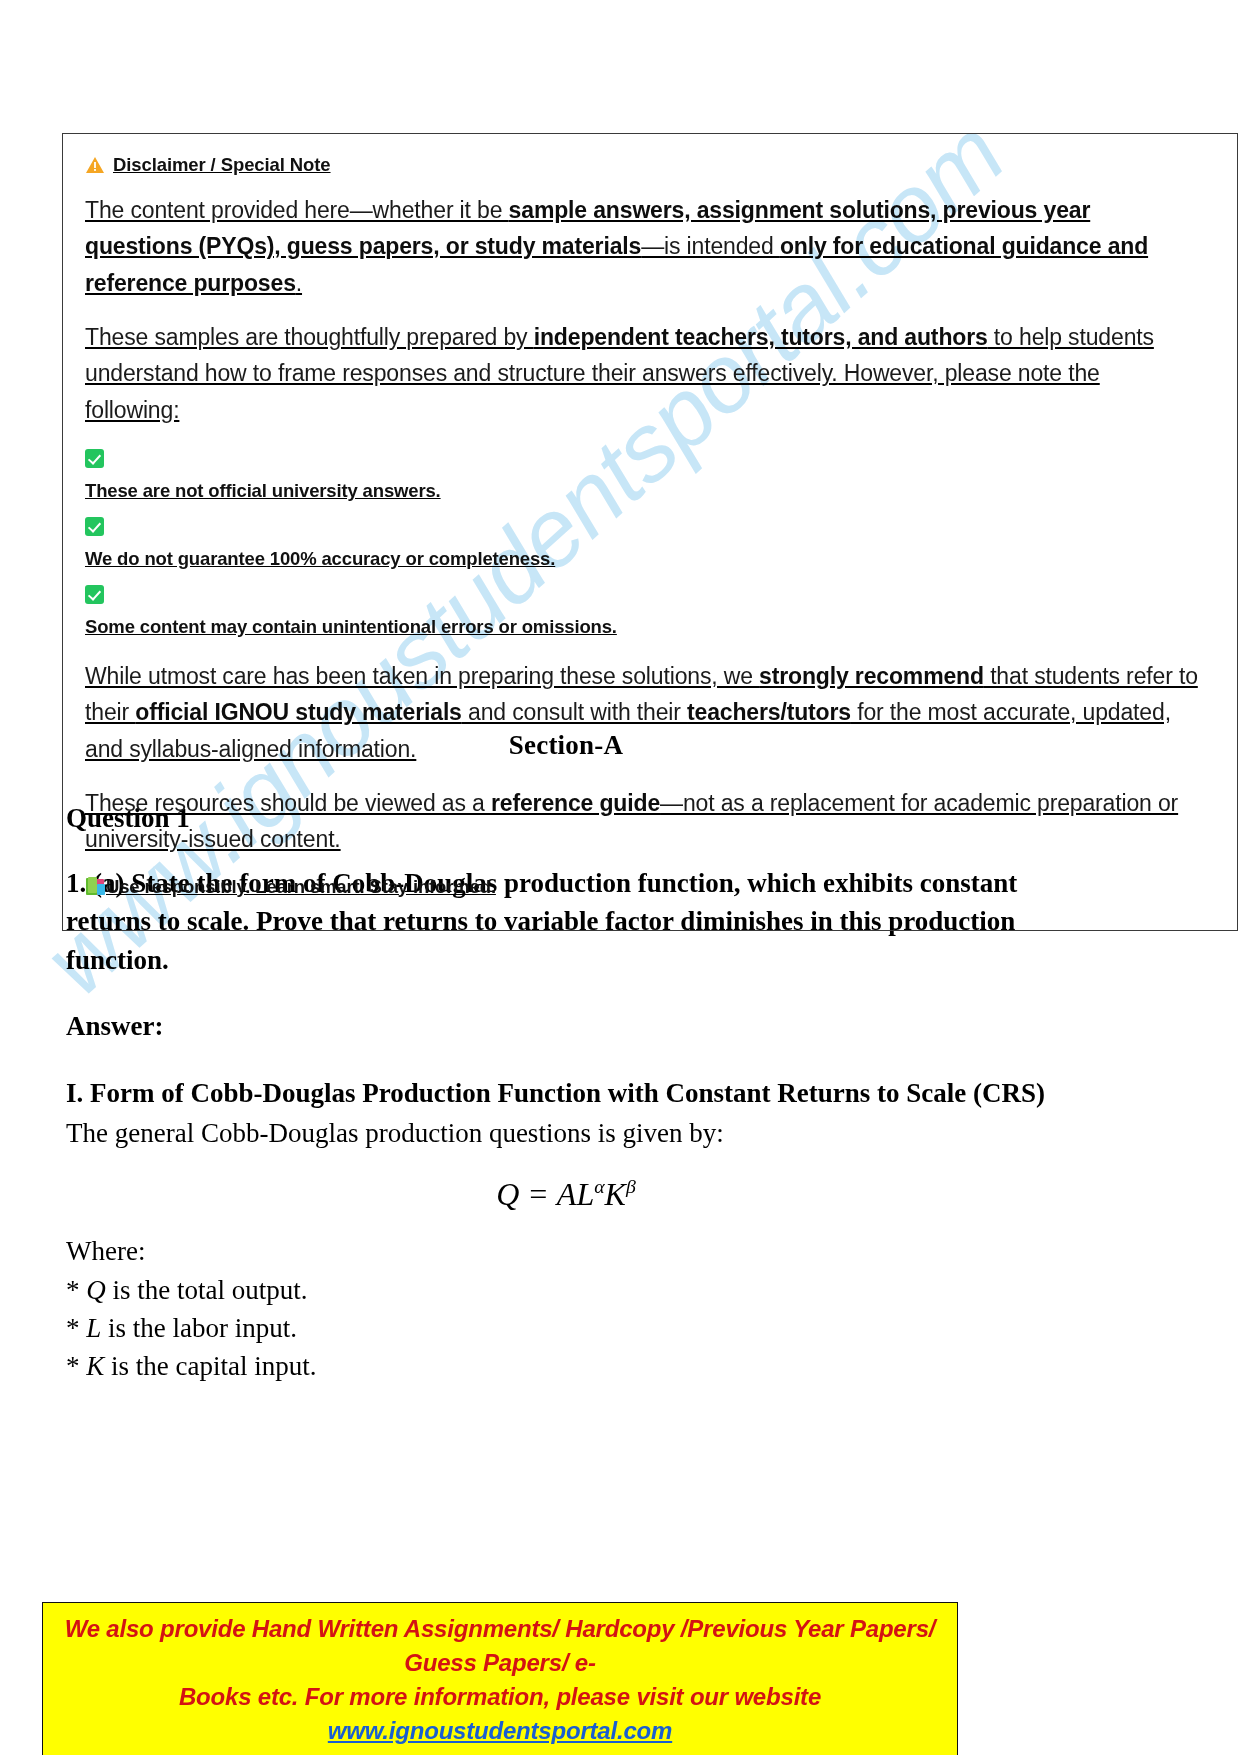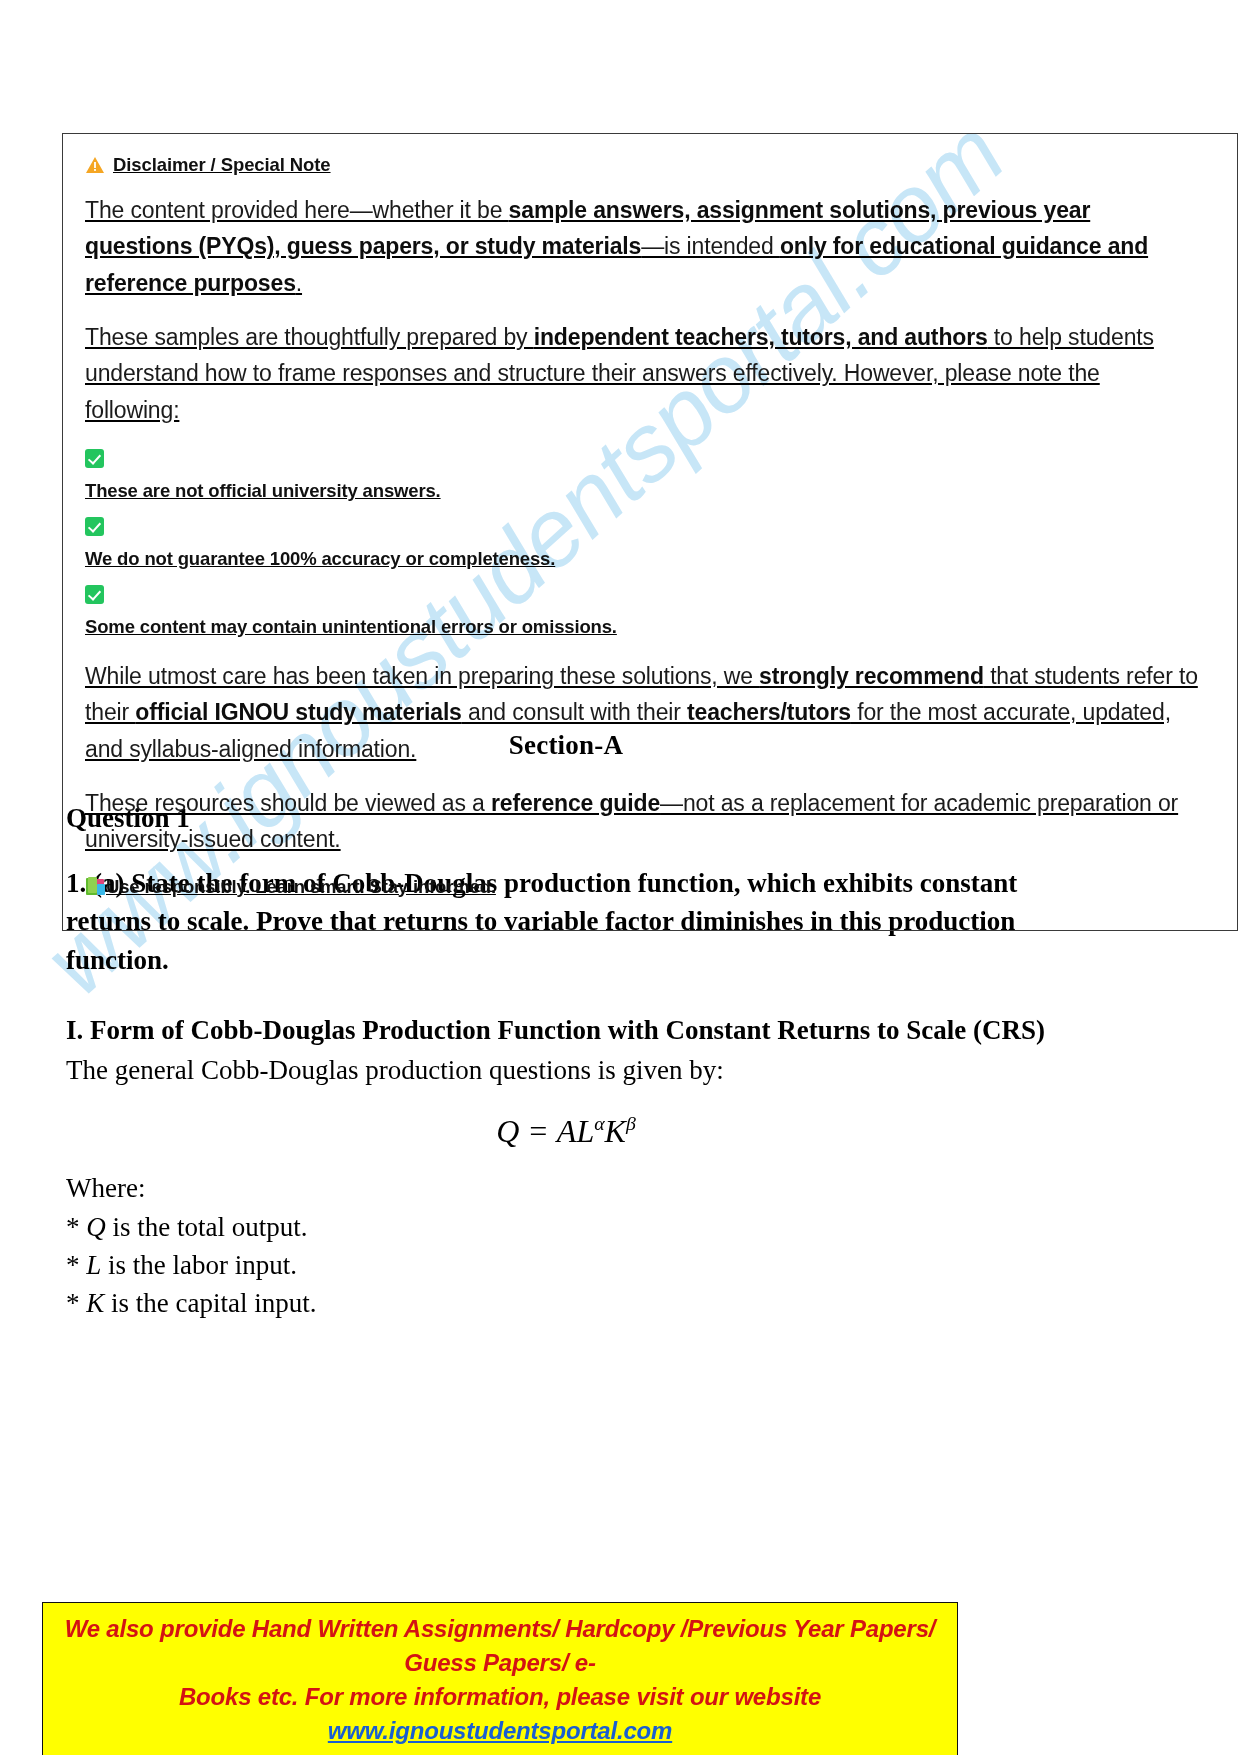--- a/index.html
+++ b/index.html
@@ -290,20 +290,21 @@
           <i class="bk4"></i>
       </span>
       <span>Use responsibly. Learn smart. Stay informed.</span>
     </p>
   </div>
 
   <div id="doc-body">
     <div class="section-title">Section-A</div>
     <div class="q-label">Question 1</div>
     <div class="q-text">1. (a) State the form of Cobb-Douglas production function, which exhibits constant returns to scale. Prove that returns to variable factor diminishes in this production function.</div>
+    <div class="answer-label">Answer:</div>
     <div class="sub-head">I. Form of Cobb-Douglas Production Function with Constant Returns to Scale (CRS)</div>
     <div class="plain">The general Cobb-Douglas production questions is given by:</div>
 
     <div class="formula">
       <span>Q</span><span style="font-style:normal;">&nbsp;</span><span>=</span>&nbsp;<span>A</span><span>L</span><sup>α</sup><span>K</span><sup>β</sup>
     </div>
 
     <div class="where-line">Where:</div>
     <div class="where-line">* <em>Q</em><span> is the total output.</span></div>
     <div class="where-line">* <em>L</em><span> is the labor input.</span></div>

